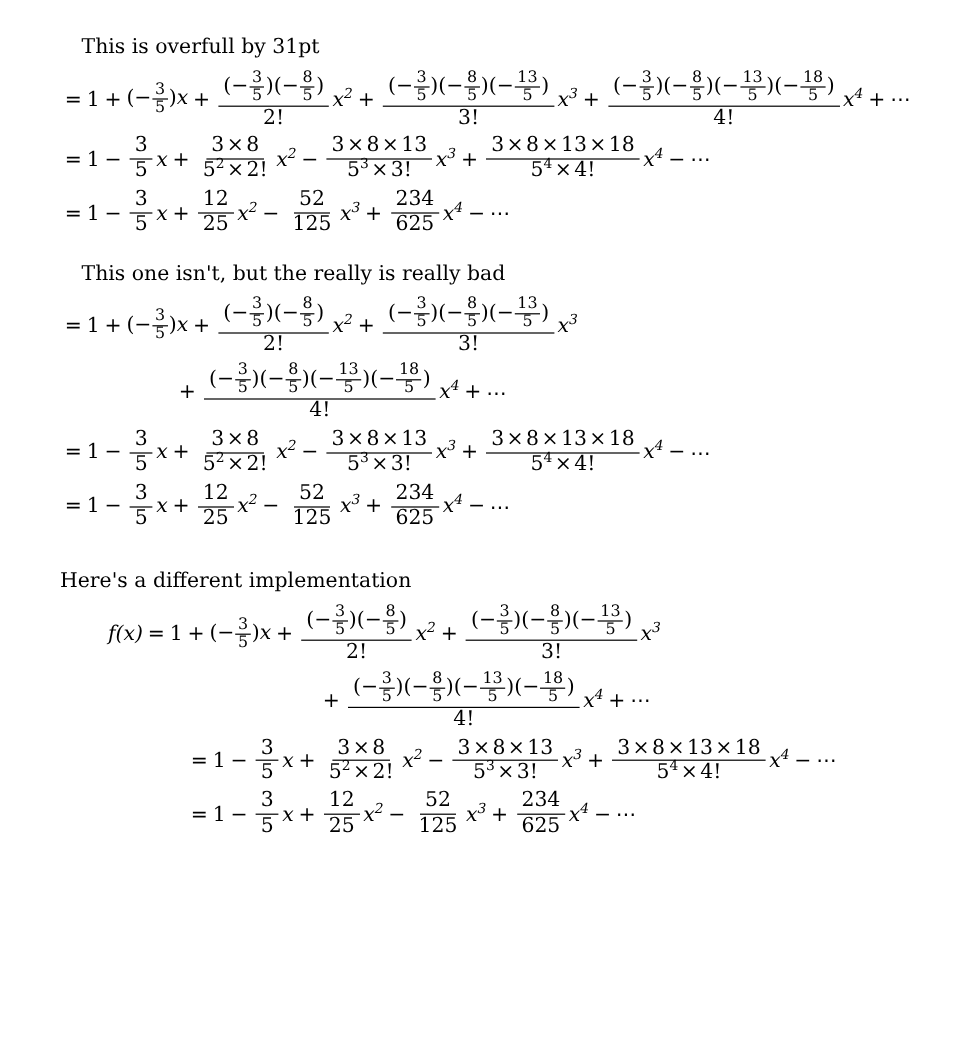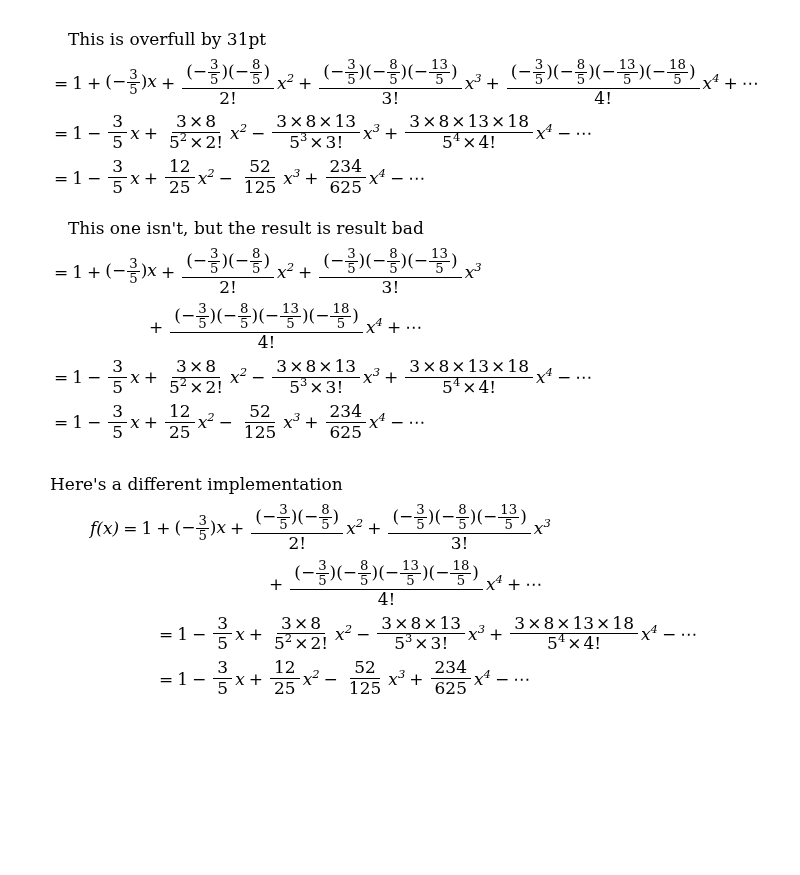--- a/index.html
+++ b/index.html
@@ -189,21 +189,21 @@
     <span class="mo">+</span>
     <span class="frac">
         <span class="num">234</span>
         <span class="den">625</span>
       </span>
     <span class="mi"><span>x</span><sup class="exp">4</sup></span>
     <span class="mo">−</span>
     <span class="dots">⋯</span>
   </div>
 
-  <p class="para" style="margin-top:20px;">This one isn't, but the result is result bad</p>
+  <p class="para" style="margin-top:20px;">This one isn't, but the really is really bad</p>
 
   <div class="eqrow">
     <span class="mo">=</span>
     <span class="mn">1</span>
     <span class="mo">+</span>
     <span><span>(</span><span>−</span><span class="frac small">
           <span class="num">3</span>
           <span class="den">5</span>
         </span><span>)</span><span class="mi">x</span></span>
     <span class="mo">+</span>

